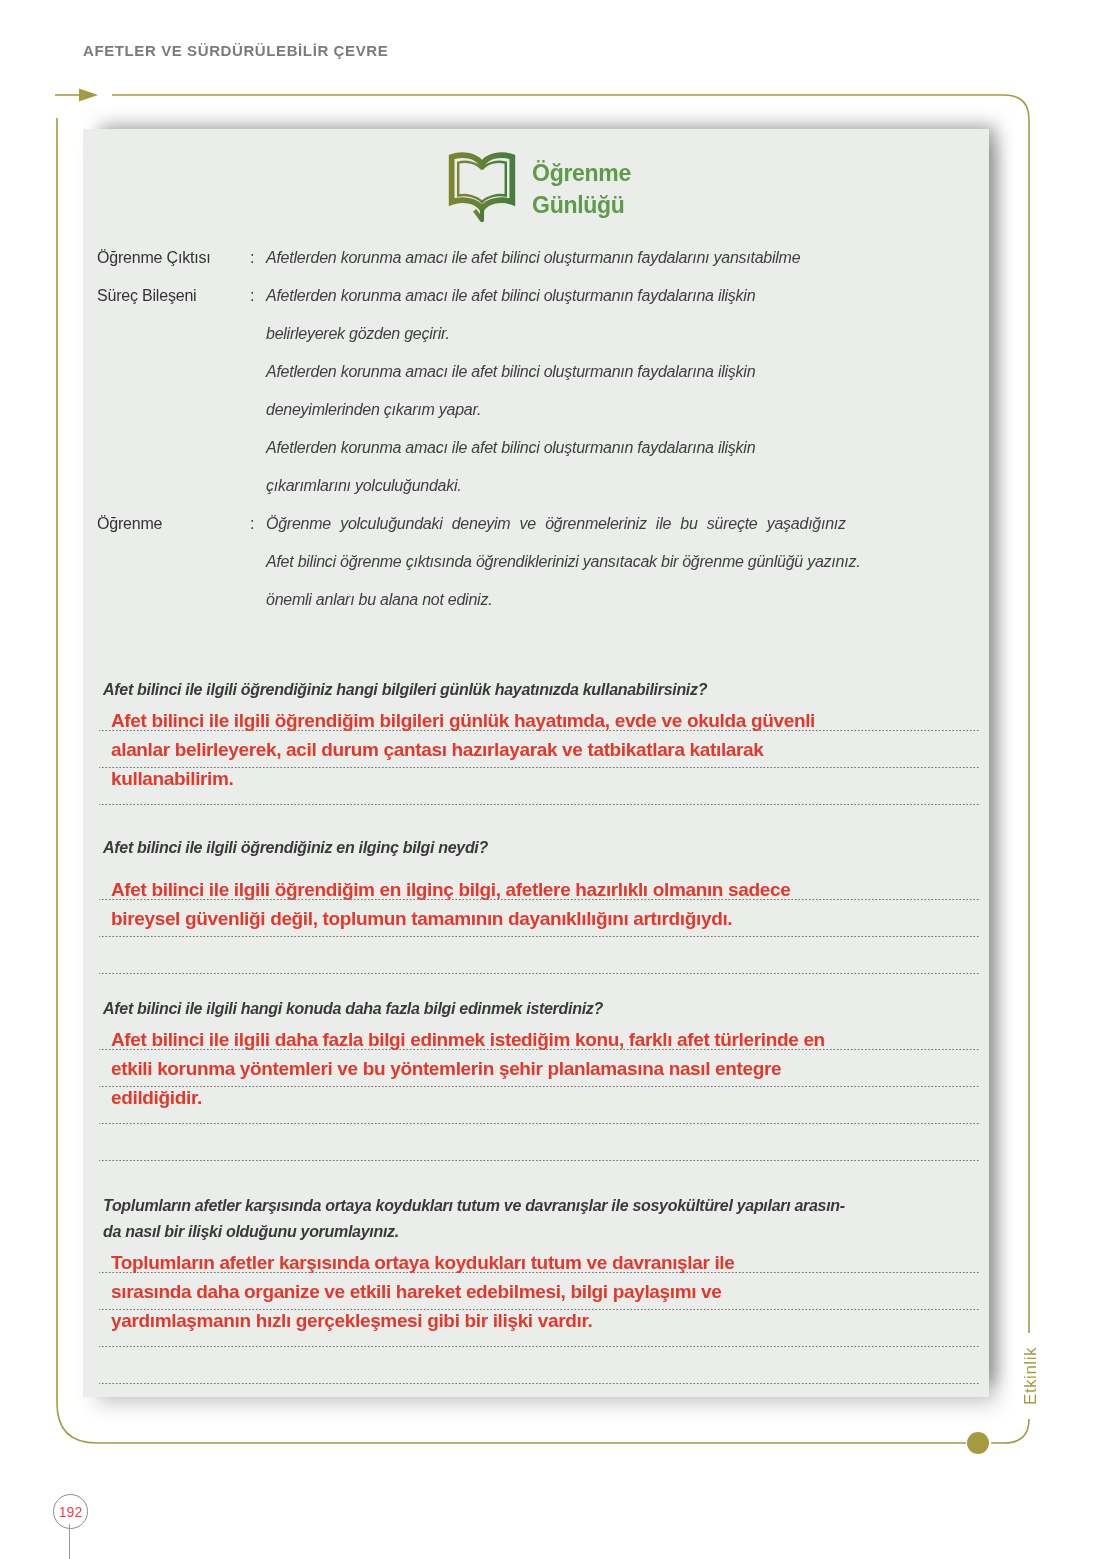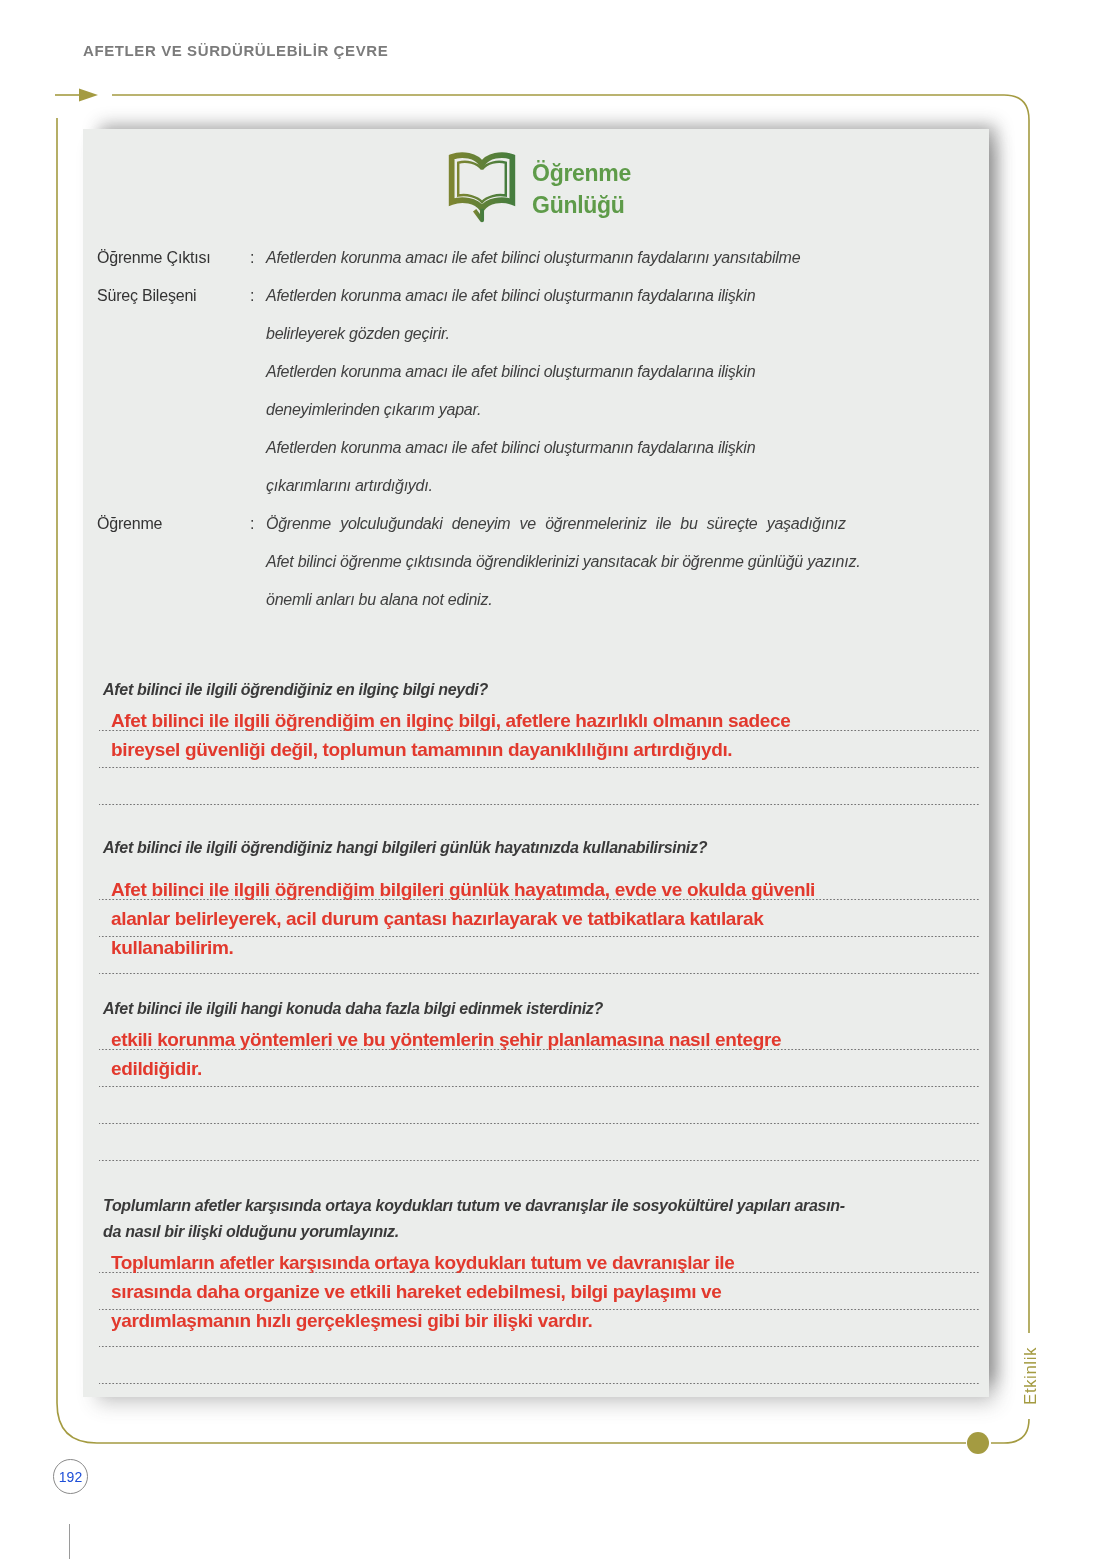--- a/index.html
+++ b/index.html
@@ -69,23 +69,23 @@
 
   
   .side-tab{
     left:988px;top:1366px;width:85px;text-align:center;
     transform:rotate(-90deg);
     color:var(--olive,#a49b41);font-size:17px;letter-spacing:.5px;
   }
 
   
   .pagenum{
-    left:53px;top:1459px;width:33px;height:33px;border:1px solid #8a8a8a;border-radius:50%;
+    left:53px;top:1494px;width:33px;height:33px;border:1px solid #8a8a8a;border-radius:50%;
     display:flex;align-items:center;justify-content:center;
-    font-size:14px;color:#1d4ed8;background:#fff;
+    font-size:14px;color:#ef4444;background:#fff;
   }
   .pagenum-line{left:69px;top:1524px;width:1px;height:35px;background:#9a9a9a;}
 </style>
 </head>
 <body>
 
 <div class="abs chapter">AFETLER VE SÜRDÜRÜLEBİLİR ÇEVRE</div>
 
 <svg class="abs frame-svg" width="1105" height="1559" viewBox="0 0 1105 1559">
   <g stroke="#a49b41" stroke-width="1.6" fill="none">
@@ -130,53 +130,54 @@
       </div>
       <div class="meta-row">
         <div class="meta-label">Süreç Bileşeni</div>
         <div class="meta-colon">:</div>
         <div class="meta-content">
           <div class="meta-line">Afetlerden korunma amacı ile afet bilinci oluşturmanın faydalarına ilişkin</div>
           <div class="meta-line">belirleyerek gözden geçirir.</div>
           <div class="meta-line">Afetlerden korunma amacı ile afet bilinci oluşturmanın faydalarına ilişkin</div>
           <div class="meta-line">deneyimlerinden çıkarım yapar.</div>
           <div class="meta-line">Afetlerden korunma amacı ile afet bilinci oluşturmanın faydalarına ilişkin</div>
-          <div class="meta-line">çıkarımlarını artırdığıydı.</div>
+          <div class="meta-line">çıkarımlarını yolculuğundaki.</div>
         </div>
       </div>
       <div class="meta-row">
         <div class="meta-label">Öğrenme</div>
         <div class="meta-colon">:</div>
         <div class="meta-content">
           <div class="meta-line wide">Öğrenme yolculuğundaki deneyim ve öğrenmeleriniz ile bu süreçte yaşadığınız</div>
           <div class="meta-line">Afet bilinci öğrenme çıktısında öğrendiklerinizi yansıtacak bir öğrenme günlüğü yazınız.</div>
           <div class="meta-line">önemli anları bu alana not ediniz.</div>
         </div>
       </div>
     </div>
 
   <div class="qa">
       <div class="qa-block">
-        <div class="question">Afet bilinci ile ilgili öğrendiğiniz en ilginç bilgi neydi?</div>
-        <div class="answer" style="height: 117px;">
-          <div class="ans-line">Afet bilinci ile ilgili öğrendiğim en ilginç bilgi, afetlere hazırlıklı olmanın sadece</div>
-          <div class="ans-line">bireysel güvenliği değil, toplumun tamamının dayanıklılığını artırdığıydı.</div>
-        </div>
-      </div>
-      <div class="qa-block">
         <div class="question">Afet bilinci ile ilgili öğrendiğiniz hangi bilgileri günlük hayatınızda kullanabilirsiniz?</div>
         <div class="answer" style="height: 117px;">
           <div class="ans-line">Afet bilinci ile ilgili öğrendiğim bilgileri günlük hayatımda, evde ve okulda güvenli</div>
           <div class="ans-line">alanlar belirleyerek, acil durum çantası hazırlayarak ve tatbikatlara katılarak</div>
           <div class="ans-line">kullanabilirim.</div>
         </div>
       </div>
       <div class="qa-block">
+        <div class="question">Afet bilinci ile ilgili öğrendiğiniz en ilginç bilgi neydi?</div>
+        <div class="answer" style="height: 117px;">
+          <div class="ans-line">Afet bilinci ile ilgili öğrendiğim en ilginç bilgi, afetlere hazırlıklı olmanın sadece</div>
+          <div class="ans-line">bireysel güvenliği değil, toplumun tamamının dayanıklılığını artırdığıydı.</div>
+        </div>
+      </div>
+      <div class="qa-block">
         <div class="question">Afet bilinci ile ilgili hangi konuda daha fazla bilgi edinmek isterdiniz?</div>
         <div class="answer" style="height: 154px;">
+          <div class="ans-line">Afet bilinci ile ilgili daha fazla bilgi edinmek istediğim konu, farklı afet türlerinde en</div>
           <div class="ans-line">etkili korunma yöntemleri ve bu yöntemlerin şehir planlamasına nasıl entegre</div>
           <div class="ans-line">edildiğidir.</div>
         </div>
       </div>
       <div class="qa-block">
         <div class="question">Toplumların afetler karşısında ortaya koydukları tutum ve davranışlar ile sosyokültürel yapıları arasın-</div>
         <div class="question">da nasıl bir ilişki olduğunu yorumlayınız.</div>
         <div class="answer" style="height: 154px;">
           <div class="ans-line">Toplumların afetler karşısında ortaya koydukları tutum ve davranışlar ile</div>
           <div class="ans-line">sırasında daha organize ve etkili hareket edebilmesi, bilgi paylaşımı ve</div>

